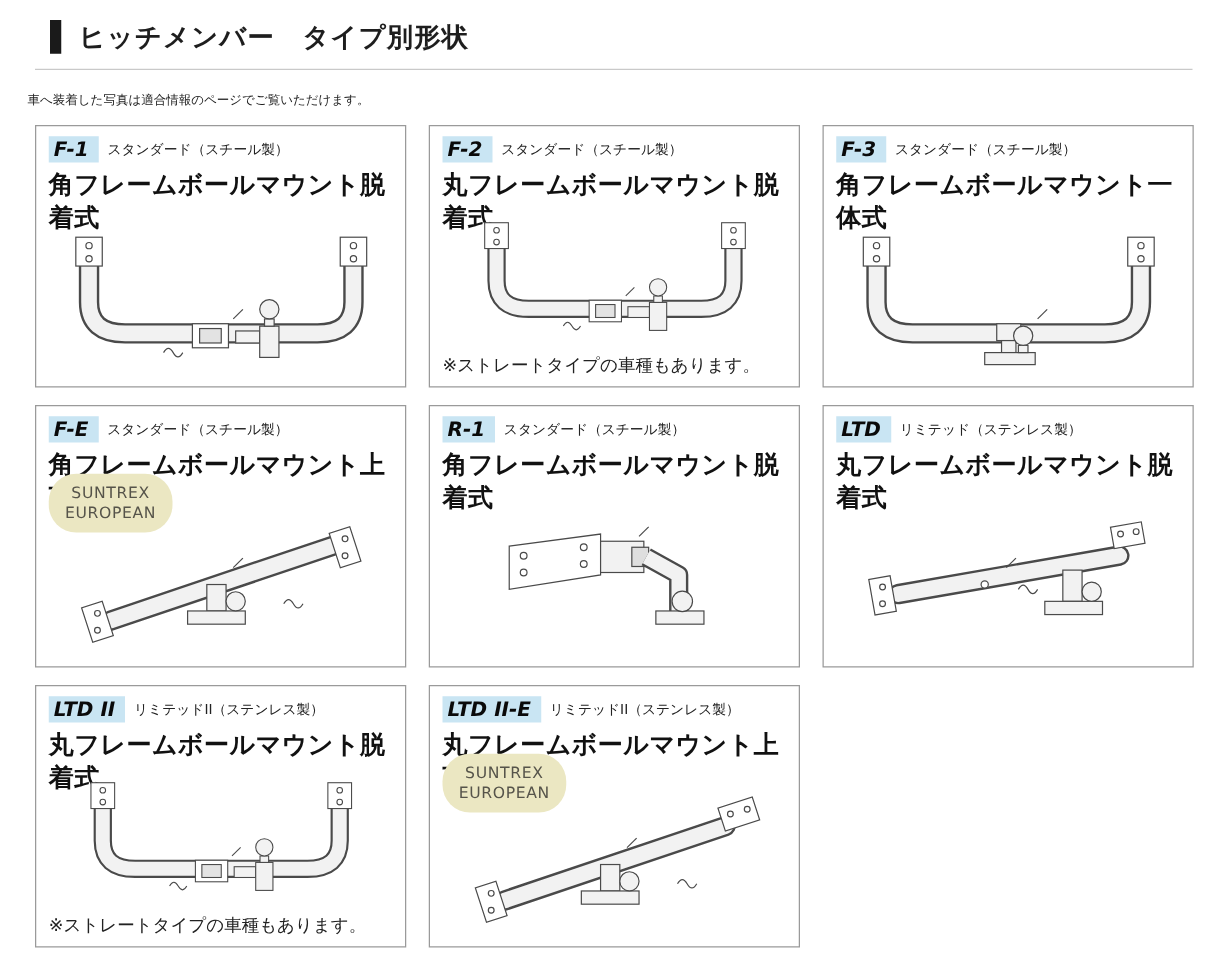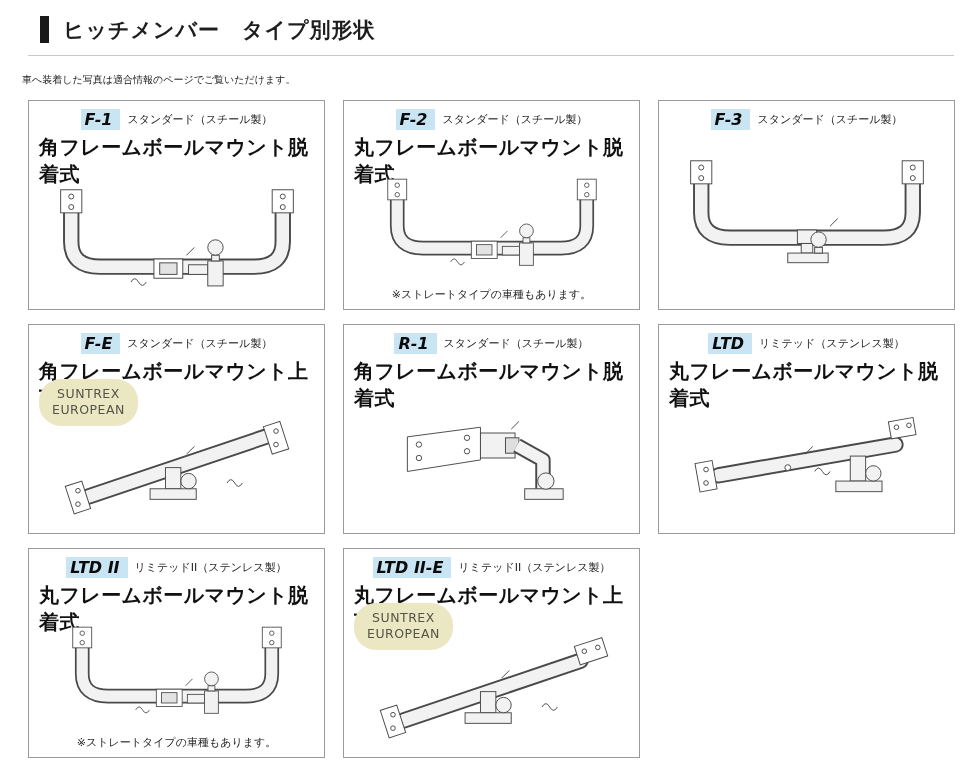--- a/index.html
+++ b/index.html
@@ -43,21 +43,20 @@
     grid-template-rows: repeat(3, 210px);
     gap: 14px 18px;
   }
   .card {
     border: 1px solid #9a9a9a;
     background: #fff;
     padding: 8px 10px 5px 10px;
     position: relative;
     display: flex;
     flex-direction: column;
-    align-items: center;
   }
   .card-head { display: flex; align-items: center; }
   .code-badge {
     background: #c9e5f3;
     font-weight: bold;
     font-style: italic;
     font-size: 16px;
     line-height: 1.2;
     padding: 1px 8px 1px 4px;
     color: #0a0a0a;
@@ -77,21 +76,21 @@
     color: #111;
   }
   .illust {
     flex: 1;
     min-height: 0;
     display: flex;
     align-items: center;
     justify-content: center;
     position: relative;
   }
-  .note { font-size: 11px; color: #222; flex: none; padding-bottom: 2px; margin-top: 15px; }
+  .note { font-size: 14px; color: #222; flex: none; padding-bottom: 2px; margin-top: 15px; }
   .suntrex {
     position: absolute;
     left: 10px; top: 54px;
     background: #ebe7c2;
     border-radius: 22px;
     padding: 7px 13px;
     text-align: center;
     line-height: 1.3;
     color: #56544a;
     font-size: 12.5px;
@@ -177,20 +176,21 @@
       </svg>
     </div>
     <div class="note">※ストレートタイプの車種もあります。</div>
   </div>
 
   <div class="card">
     <div class="card-head">
       <span class="code-badge">F-3</span>
       <span class="category">スタンダード（スチール製）</span>
     </div>
+    <div class="card-title">角フレームボールマウント一体式</div>
     <div class="illust">
       <svg viewBox="0 0 280 130" width="270" height="125">
         <path d="M30,22 L30,60 Q30,86 60,86 L220,86 Q250,86 250,60 L250,22" fill="none" stroke="#4a4a4a" stroke-width="17"></path>
         <path d="M30,22 L30,60 Q30,86 60,86 L220,86 Q250,86 250,60 L250,22" fill="none" stroke="#f2f2f2" stroke-width="13"></path>
         <g fill="#ffffff" stroke="#4a4a4a">
           <rect x="19" y="6" width="22" height="24"></rect>
             <rect x="239" y="6" width="22" height="24"></rect>
           <circle cx="30" cy="13" r="2.6"></circle>
             <circle cx="30" cy="24" r="2.6"></circle>
           <circle cx="250" cy="13" r="2.6"></circle>

